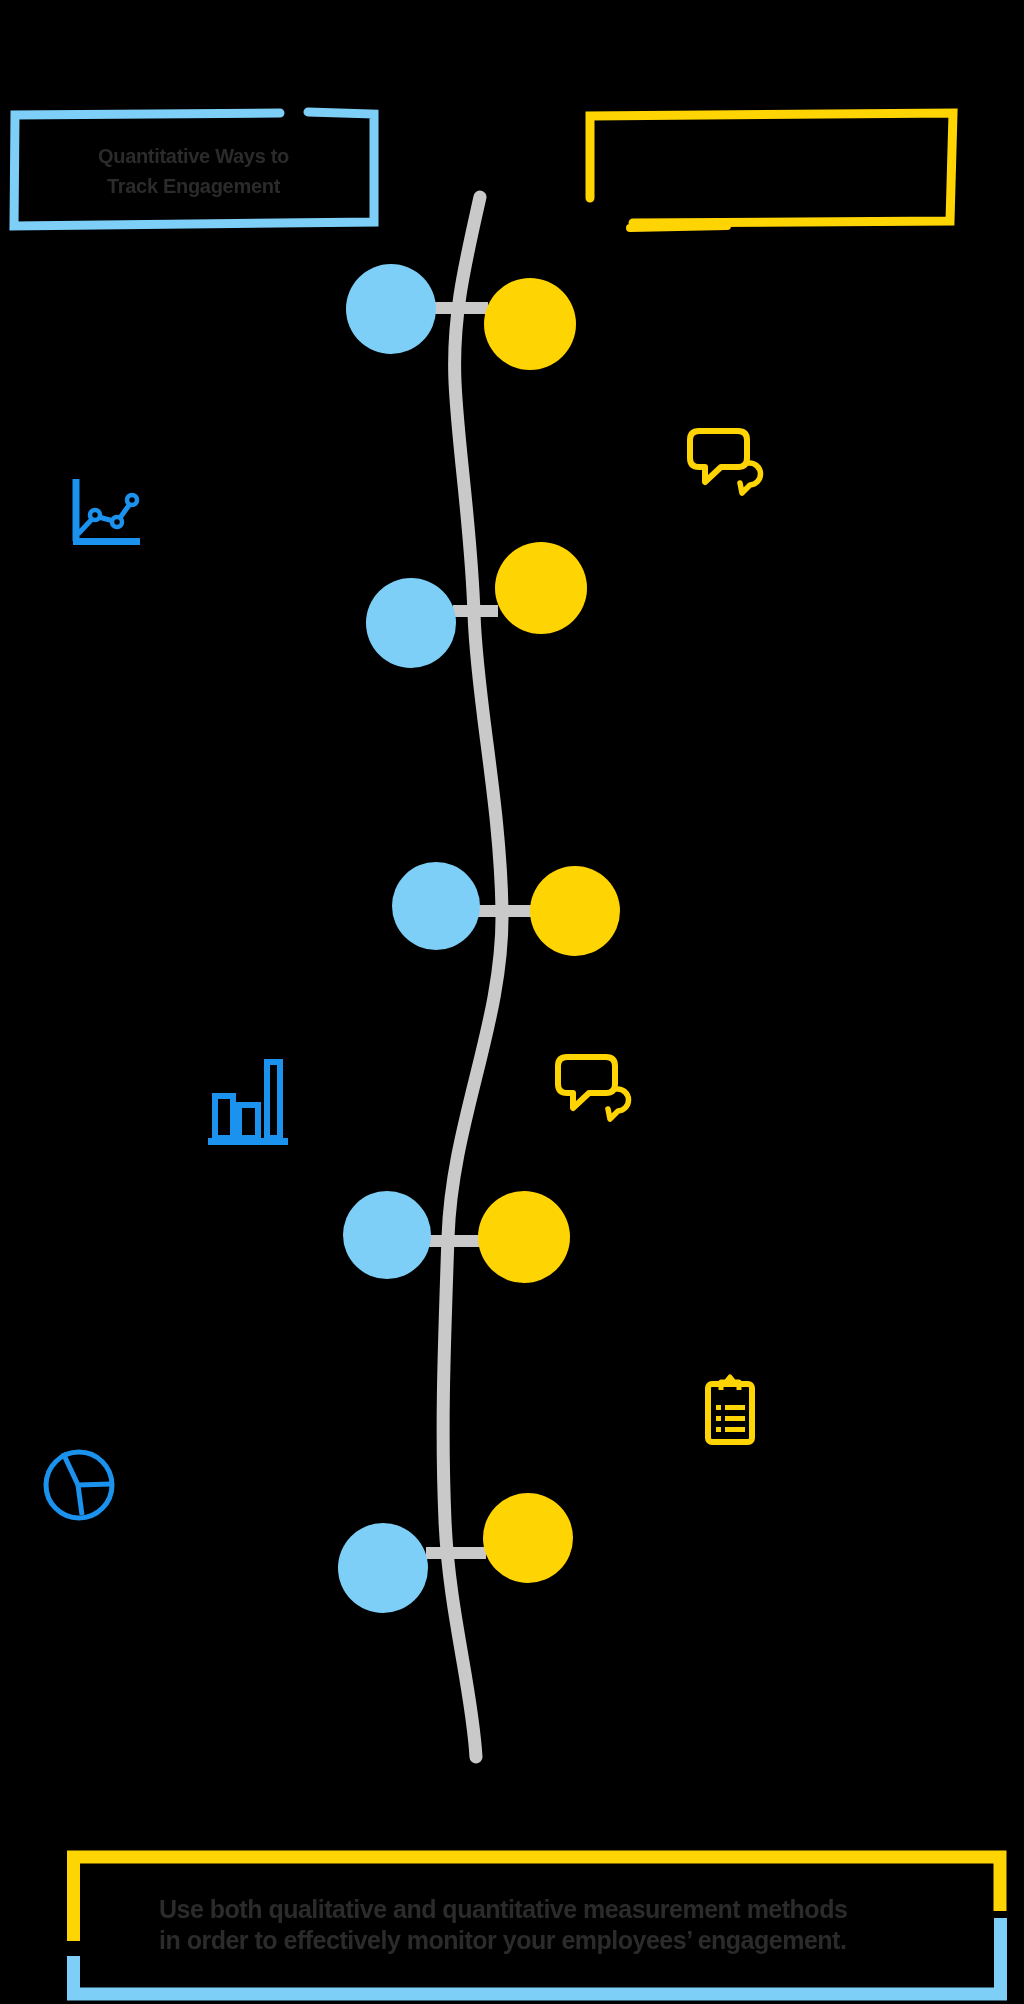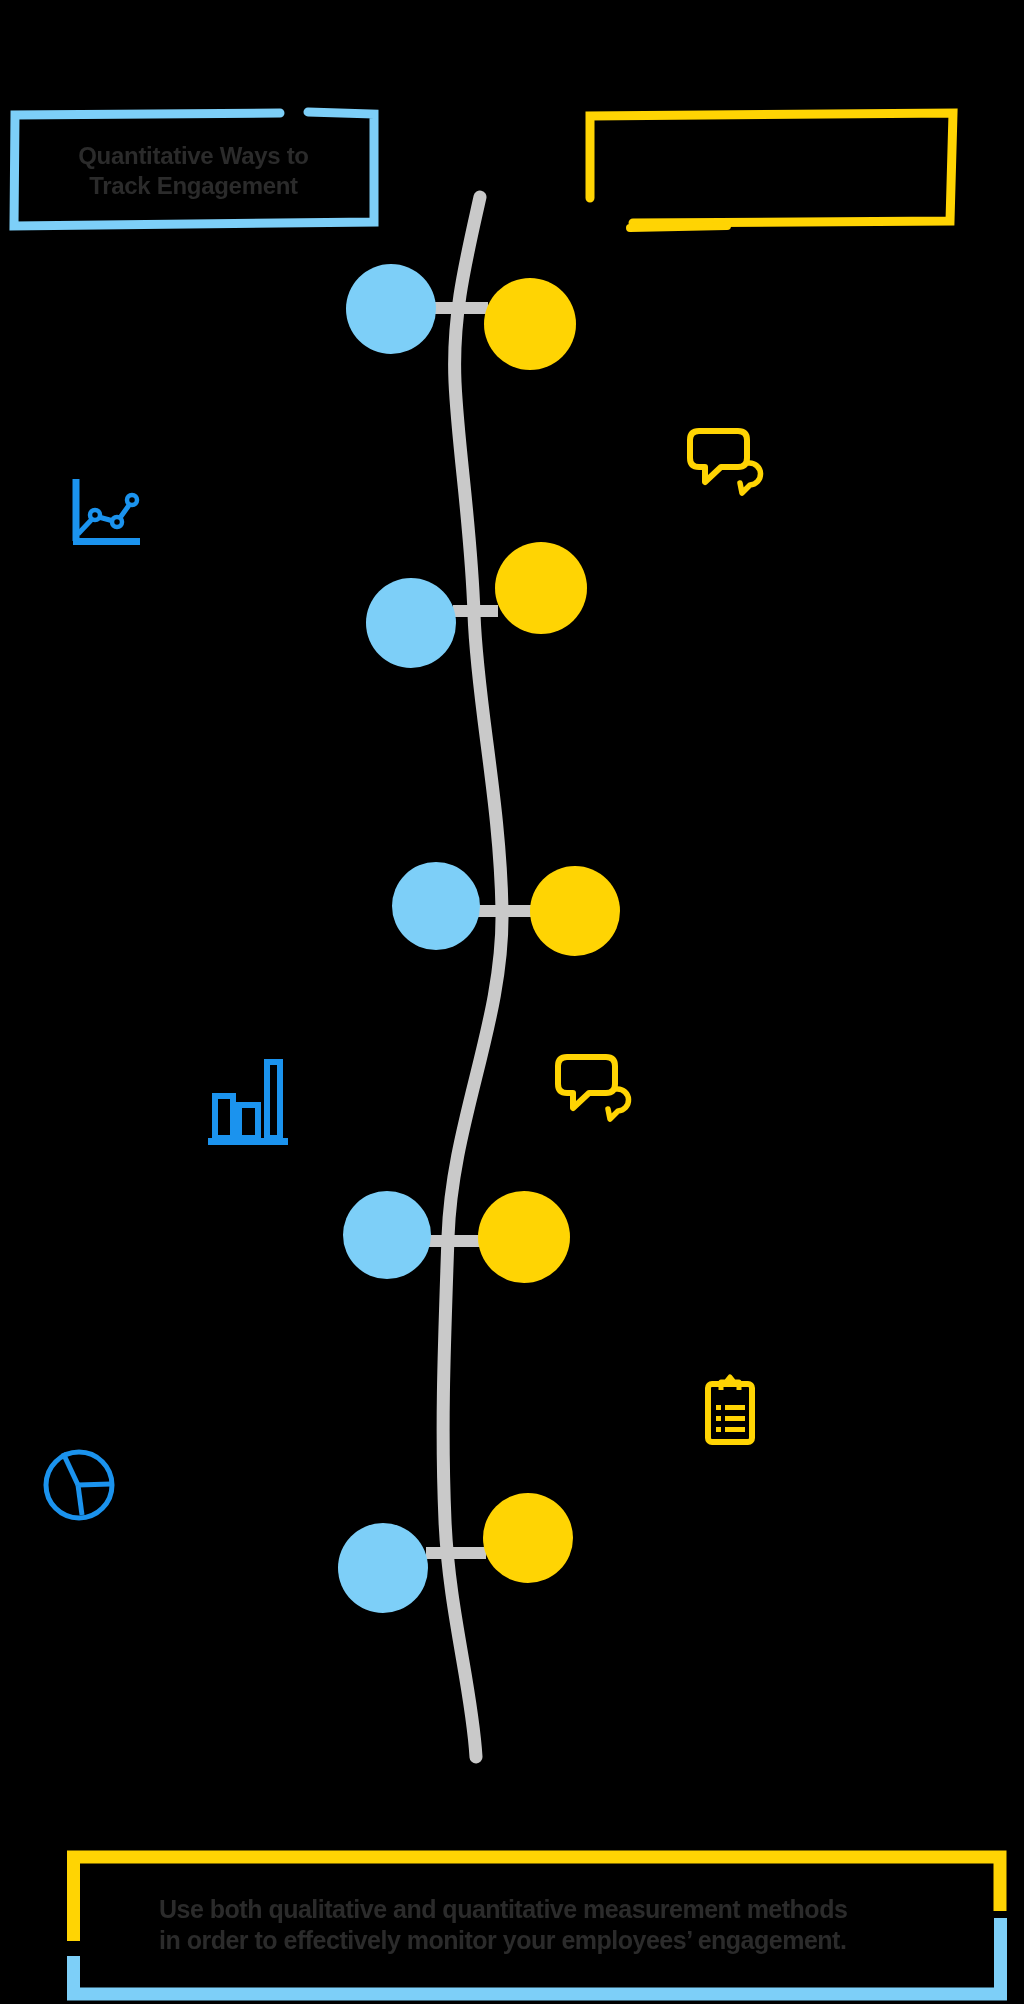--- a/index.html
+++ b/index.html
@@ -4,21 +4,21 @@
 <style>
   html,body{margin:0;padding:0;background:#000;}
   .stage{
     position:relative;width:1024px;height:2004px;background:var(--background,#000);
     font-family:"Liberation Sans","DejaVu Sans",sans-serif;overflow:hidden;
   }
   .vector-layer{position:absolute;left:0;top:0;width:1024px;height:2004px;}
   .callout{
     position:absolute;display:flex;align-items:center;justify-content:center;
     text-align:center;color:var(--text-dark,#2b2b2b);font-weight:bold;
-    font-size:24px;line-height:30px;letter-spacing:-0.3px;white-space:pre-line;
+    font-size:20px;line-height:30px;letter-spacing:-0.3px;white-space:pre-line;
   }
   .callout.left{left:10px;top:112px;width:367px;height:118px;}
   .callout.right{left:587px;top:113px;width:370px;height:117px;}
   .footer-note{
     position:absolute;left:67px;top:1850px;width:940px;height:150px;
     display:flex;align-items:center;box-sizing:border-box;padding-left:44px;
     color:var(--text-dark,#2b2b2b);font-weight:bold;font-size:25px;line-height:31px;
     letter-spacing:-0.5px;white-space:pre-line;text-align:left;margin-left:48px;
   }
 </style>

